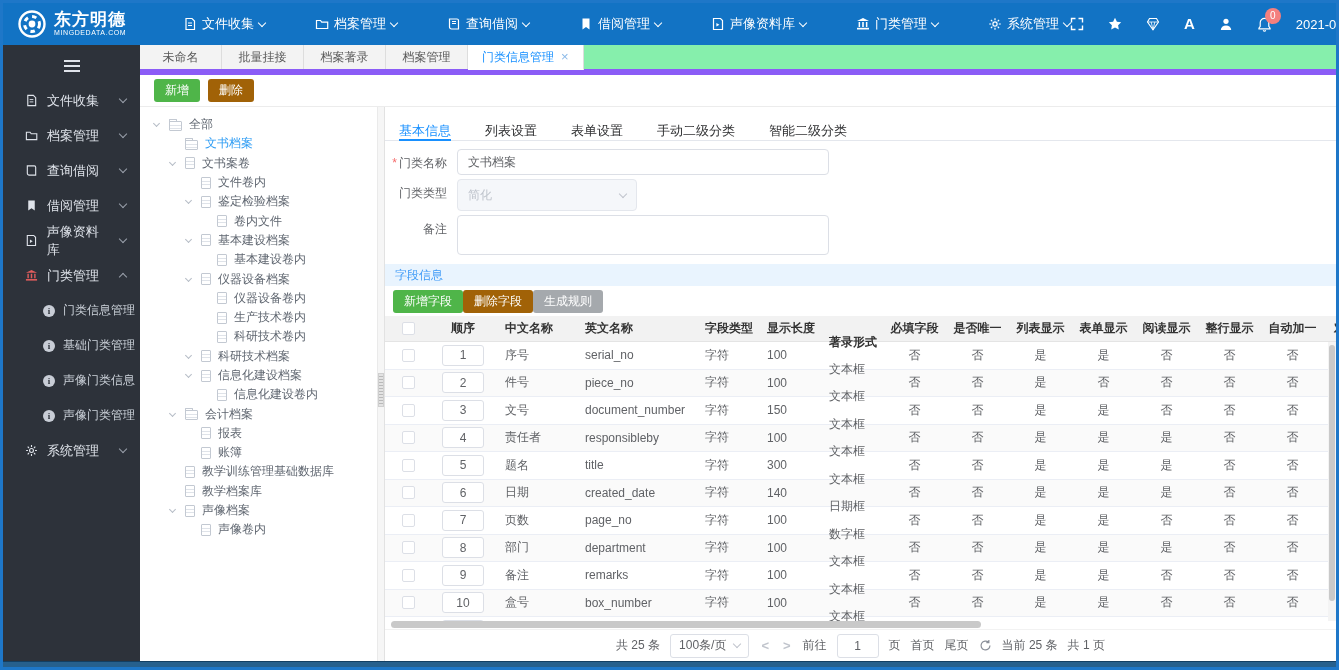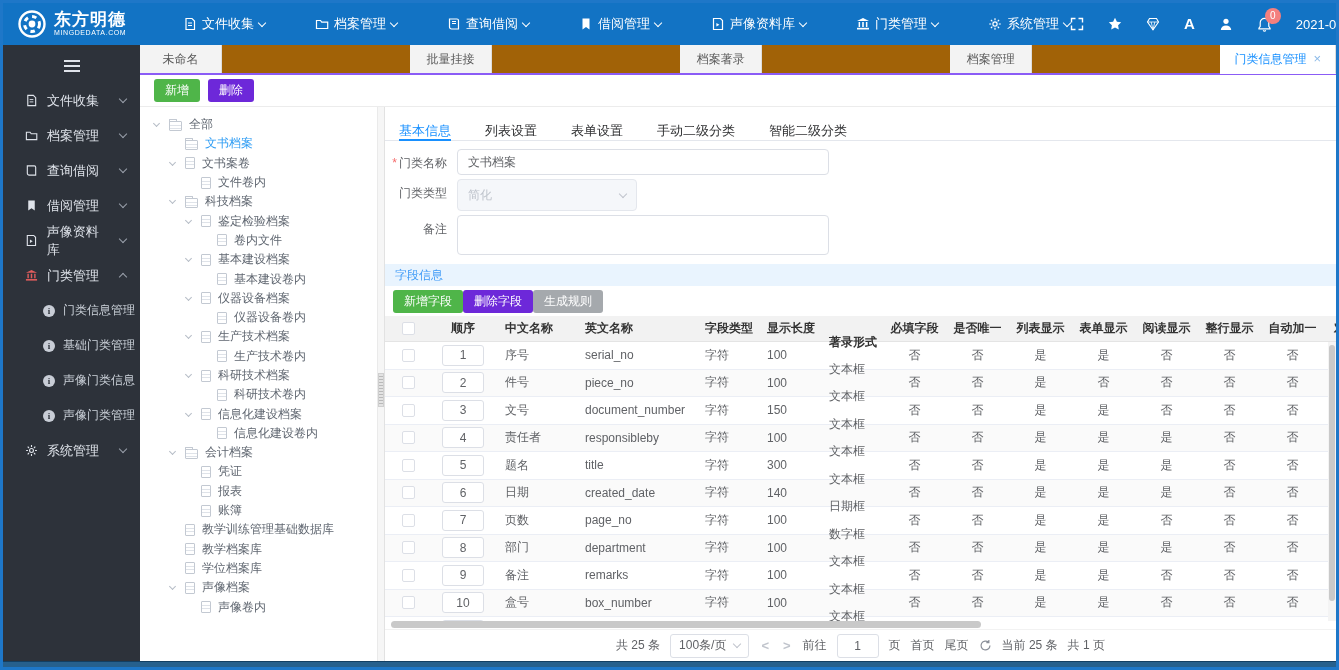--- a/index.html
+++ b/index.html
@@ -28,30 +28,30 @@
   .burger{height:34px;display:flex;align-items:center;justify-content:center;cursor:pointer;}
   .burger span{display:block;width:16px;height:2px;background:#dfe3ea;box-shadow:0 5px 0 #dfe3ea,0 -5px 0 #dfe3ea;}
   .side-item{height:35px;display:flex;align-items:center;gap:9px;padding:0 14px 0 22px;font-size:13px;cursor:pointer;}
   .side-item .chev{margin-left:auto;color:#9aa0ab;}
   .side-sub{height:35px;display:flex;align-items:center;gap:8px;padding-left:40px;font-size:12px;color:#ccd2da;cursor:pointer;}
   .info-ico{width:12px;height:12px;border-radius:50%;background:#c8cdd6;color:#2d323a;font-size:9px;font-weight:bold;
             display:flex;align-items:center;justify-content:center;font-family:"Liberation Serif","DejaVu Serif",serif;}
   .red-ico{color:#e25d5d;}
   
   .main{flex:1;display:flex;flex-direction:column;min-width:0;background:#fff;}
-  .tabbar{height:30px;flex:0 0 30px;background:#a16207;border-bottom:2px solid #8b5cf6;display:flex;align-items:stretch;justify-content:space-between;}
+  .tabbar{height:30px;flex:0 0 30px;background:#86efac;border-bottom:6px solid #8b5cf6;display:flex;align-items:stretch;}
   .wtab{min-width:82px;padding:0 14px;display:flex;align-items:center;justify-content:center;gap:7px;font-size:12px;
         color:#595959;border-right:1px solid #ddd;cursor:pointer;background:#f3f3f3;}
   .wtab.active{background:#fff;color:#1890ff;border-bottom:1px solid #fff;margin-bottom:-1px;}
   .tab-close{color:#8ab9e8;font-size:13px;line-height:10px;}
   .toolbar{height:32px;flex:0 0 32px;display:flex;align-items:center;gap:8px;padding-left:14px;border-bottom:1px solid #ececec;}
   .btn{display:inline-flex;align-items:center;justify-content:center;height:23px;padding:0 11px;border:none;
        border-radius:3px;color:#fff;font-size:12px;cursor:pointer;font-family:inherit;}
   .btn-green{background:#4fb549;}
-  .btn-red{background:#6d28d9;}
+  .btn-red{background:#a16207;}
   .btn-gray{background:#a5a9ad;}
   .content{flex:1;display:flex;min-height:0;}
   
   .treepanel{width:245px;flex:0 0 245px;border-right:1px solid #e2e2e2;position:relative;padding:8px 0 0 14px;overflow:hidden;}
   .tree-node{display:flex;align-items:center;height:19.3px;font-size:12px;color:#5f6670;cursor:pointer;white-space:nowrap;}
   .t-indent{flex:0 0 auto;}
   .t-arrow-slot{width:15px;flex:0 0 15px;display:flex;align-items:center;}
   .t-arrow{width:5px;height:5px;border-right:1.3px solid #b6bcc6;border-bottom:1.3px solid #b6bcc6;transform:rotate(45deg);margin-top:-2px;}
   .t-icon{flex:0 0 auto;margin-right:7px;position:relative;}
   .t-doc{width:10px;height:12px;border:1px solid #c3c9d2;border-radius:1px;background:
@@ -363,176 +363,148 @@
                 <span class="t-label">文书案卷</span>
               </div>
 
               <div class="tree-node">
                 <span class="t-indent" style="width: 32px;"></span>
                 <span class="t-arrow-slot"></span>
                 <span class="t-icon t-doc"></span>
                 <span class="t-label">文件卷内</span>
               </div>
 
+
+              <div class="tree-node">
+                <span class="t-indent" style="width: 32px;"></span>
+                <span class="t-arrow-slot">
+                  <span class="t-arrow"></span>
+                </span>
+                <span class="t-icon t-doc"></span>
+                <span class="t-label">鉴定检验档案</span>
+              </div>
+
+              <div class="tree-node">
+                <span class="t-indent" style="width: 48px;"></span>
+                <span class="t-arrow-slot"></span>
+                <span class="t-icon t-doc"></span>
+                <span class="t-label">卷内文件</span>
+              </div>
+
+              <div class="tree-node">
+                <span class="t-indent" style="width: 32px;"></span>
+                <span class="t-arrow-slot">
+                  <span class="t-arrow"></span>
+                </span>
+                <span class="t-icon t-doc"></span>
+                <span class="t-label">基本建设档案</span>
+              </div>
+
+              <div class="tree-node">
+                <span class="t-indent" style="width: 48px;"></span>
+                <span class="t-arrow-slot"></span>
+                <span class="t-icon t-doc"></span>
+                <span class="t-label">基本建设卷内</span>
+              </div>
+
+              <div class="tree-node">
+                <span class="t-indent" style="width: 32px;"></span>
+                <span class="t-arrow-slot">
+                  <span class="t-arrow"></span>
+                </span>
+                <span class="t-icon t-doc"></span>
+                <span class="t-label">仪器设备档案</span>
+              </div>
+
+              <div class="tree-node">
+                <span class="t-indent" style="width: 48px;"></span>
+                <span class="t-arrow-slot"></span>
+                <span class="t-icon t-doc"></span>
+                <span class="t-label">仪器设备卷内</span>
+              </div>
+
+
+              <div class="tree-node">
+                <span class="t-indent" style="width: 48px;"></span>
+                <span class="t-arrow-slot"></span>
+                <span class="t-icon t-doc"></span>
+                <span class="t-label">生产技术卷内</span>
+              </div>
+
+              <div class="tree-node">
+                <span class="t-indent" style="width: 48px;"></span>
+                <span class="t-arrow-slot"></span>
+                <span class="t-icon t-doc"></span>
+                <span class="t-label">科研技术卷内</span>
+              </div>
+
+              <div class="tree-node">
+                <span class="t-indent" style="width: 32px;"></span>
+                <span class="t-arrow-slot">
+                  <span class="t-arrow"></span>
+                </span>
+                <span class="t-icon t-doc"></span>
+                <span class="t-label">科研技术档案</span>
+              </div>
+
+              <div class="tree-node">
+                <span class="t-indent" style="width: 32px;"></span>
+                <span class="t-arrow-slot">
+                  <span class="t-arrow"></span>
+                </span>
+                <span class="t-icon t-doc"></span>
+                <span class="t-label">信息化建设档案</span>
+              </div>
+
+              <div class="tree-node">
+                <span class="t-indent" style="width: 48px;"></span>
+                <span class="t-arrow-slot"></span>
+                <span class="t-icon t-doc"></span>
+                <span class="t-label">信息化建设卷内</span>
+              </div>
+
               <div class="tree-node">
                 <span class="t-indent" style="width: 16px;"></span>
                 <span class="t-arrow-slot">
                   <span class="t-arrow"></span>
                 </span>
                 <span class="t-icon t-doc t-folder"></span>
-                <span class="t-label">科技档案</span>
-              </div>
+                <span class="t-label">会计档案</span>
+              </div>
+
 
               <div class="tree-node">
                 <span class="t-indent" style="width: 32px;"></span>
-                <span class="t-arrow-slot">
-                  <span class="t-arrow"></span>
-                </span>
-                <span class="t-icon t-doc"></span>
-                <span class="t-label">鉴定检验档案</span>
-              </div>
-
-              <div class="tree-node">
-                <span class="t-indent" style="width: 48px;"></span>
-                <span class="t-arrow-slot"></span>
-                <span class="t-icon t-doc"></span>
-                <span class="t-label">卷内文件</span>
+                <span class="t-arrow-slot"></span>
+                <span class="t-icon t-doc"></span>
+                <span class="t-label">报表</span>
               </div>
 
               <div class="tree-node">
                 <span class="t-indent" style="width: 32px;"></span>
-                <span class="t-arrow-slot">
-                  <span class="t-arrow"></span>
-                </span>
-                <span class="t-icon t-doc"></span>
-                <span class="t-label">基本建设档案</span>
-              </div>
-
-              <div class="tree-node">
-                <span class="t-indent" style="width: 48px;"></span>
-                <span class="t-arrow-slot"></span>
-                <span class="t-icon t-doc"></span>
-                <span class="t-label">基本建设卷内</span>
-              </div>
-
-              <div class="tree-node">
-                <span class="t-indent" style="width: 32px;"></span>
-                <span class="t-arrow-slot">
-                  <span class="t-arrow"></span>
-                </span>
-                <span class="t-icon t-doc"></span>
-                <span class="t-label">仪器设备档案</span>
-              </div>
-
-              <div class="tree-node">
-                <span class="t-indent" style="width: 48px;"></span>
-                <span class="t-arrow-slot"></span>
-                <span class="t-icon t-doc"></span>
-                <span class="t-label">仪器设备卷内</span>
-              </div>
-
-              <div class="tree-node">
-                <span class="t-indent" style="width: 32px;"></span>
-                <span class="t-arrow-slot">
-                  <span class="t-arrow"></span>
-                </span>
-                <span class="t-icon t-doc"></span>
-                <span class="t-label">生产技术档案</span>
-              </div>
-
-              <div class="tree-node">
-                <span class="t-indent" style="width: 48px;"></span>
-                <span class="t-arrow-slot"></span>
-                <span class="t-icon t-doc"></span>
-                <span class="t-label">生产技术卷内</span>
-              </div>
-
-              <div class="tree-node">
-                <span class="t-indent" style="width: 32px;"></span>
-                <span class="t-arrow-slot">
-                  <span class="t-arrow"></span>
-                </span>
-                <span class="t-icon t-doc"></span>
-                <span class="t-label">科研技术档案</span>
-              </div>
-
-              <div class="tree-node">
-                <span class="t-indent" style="width: 48px;"></span>
-                <span class="t-arrow-slot"></span>
-                <span class="t-icon t-doc"></span>
-                <span class="t-label">科研技术卷内</span>
-              </div>
-
-              <div class="tree-node">
-                <span class="t-indent" style="width: 32px;"></span>
-                <span class="t-arrow-slot">
-                  <span class="t-arrow"></span>
-                </span>
-                <span class="t-icon t-doc"></span>
-                <span class="t-label">信息化建设档案</span>
-              </div>
-
-              <div class="tree-node">
-                <span class="t-indent" style="width: 48px;"></span>
-                <span class="t-arrow-slot"></span>
-                <span class="t-icon t-doc"></span>
-                <span class="t-label">信息化建设卷内</span>
-              </div>
+                <span class="t-arrow-slot"></span>
+                <span class="t-icon t-doc"></span>
+                <span class="t-label">账簿</span>
+              </div>
+
 
               <div class="tree-node">
                 <span class="t-indent" style="width: 16px;"></span>
-                <span class="t-arrow-slot">
-                  <span class="t-arrow"></span>
-                </span>
-                <span class="t-icon t-doc t-folder"></span>
-                <span class="t-label">会计档案</span>
-              </div>
-
-              <div class="tree-node">
-                <span class="t-indent" style="width: 32px;"></span>
-                <span class="t-arrow-slot"></span>
-                <span class="t-icon t-doc"></span>
-                <span class="t-label">凭证</span>
-              </div>
-
-              <div class="tree-node">
-                <span class="t-indent" style="width: 32px;"></span>
-                <span class="t-arrow-slot"></span>
-                <span class="t-icon t-doc"></span>
-                <span class="t-label">报表</span>
-              </div>
-
-              <div class="tree-node">
-                <span class="t-indent" style="width: 32px;"></span>
-                <span class="t-arrow-slot"></span>
-                <span class="t-icon t-doc"></span>
-                <span class="t-label">账簿</span>
-              </div>
-
+                <span class="t-arrow-slot"></span>
+                <span class="t-icon t-doc"></span>
+                <span class="t-label">教学训练管理基础数据库</span>
+              </div>
 
               <div class="tree-node">
                 <span class="t-indent" style="width: 16px;"></span>
                 <span class="t-arrow-slot"></span>
                 <span class="t-icon t-doc"></span>
-                <span class="t-label">教学训练管理基础数据库</span>
-              </div>
-
-              <div class="tree-node">
-                <span class="t-indent" style="width: 16px;"></span>
-                <span class="t-arrow-slot"></span>
-                <span class="t-icon t-doc"></span>
                 <span class="t-label">教学档案库</span>
               </div>
 
-              <div class="tree-node">
-                <span class="t-indent" style="width: 16px;"></span>
-                <span class="t-arrow-slot"></span>
-                <span class="t-icon t-doc"></span>
-                <span class="t-label">学位档案库</span>
-              </div>
 
 
               <div class="tree-node">
                 <span class="t-indent" style="width: 16px;"></span>
                 <span class="t-arrow-slot">
                   <span class="t-arrow"></span>
                 </span>
                 <span class="t-icon t-doc"></span>
                 <span class="t-label">声像档案</span>
               </div>

